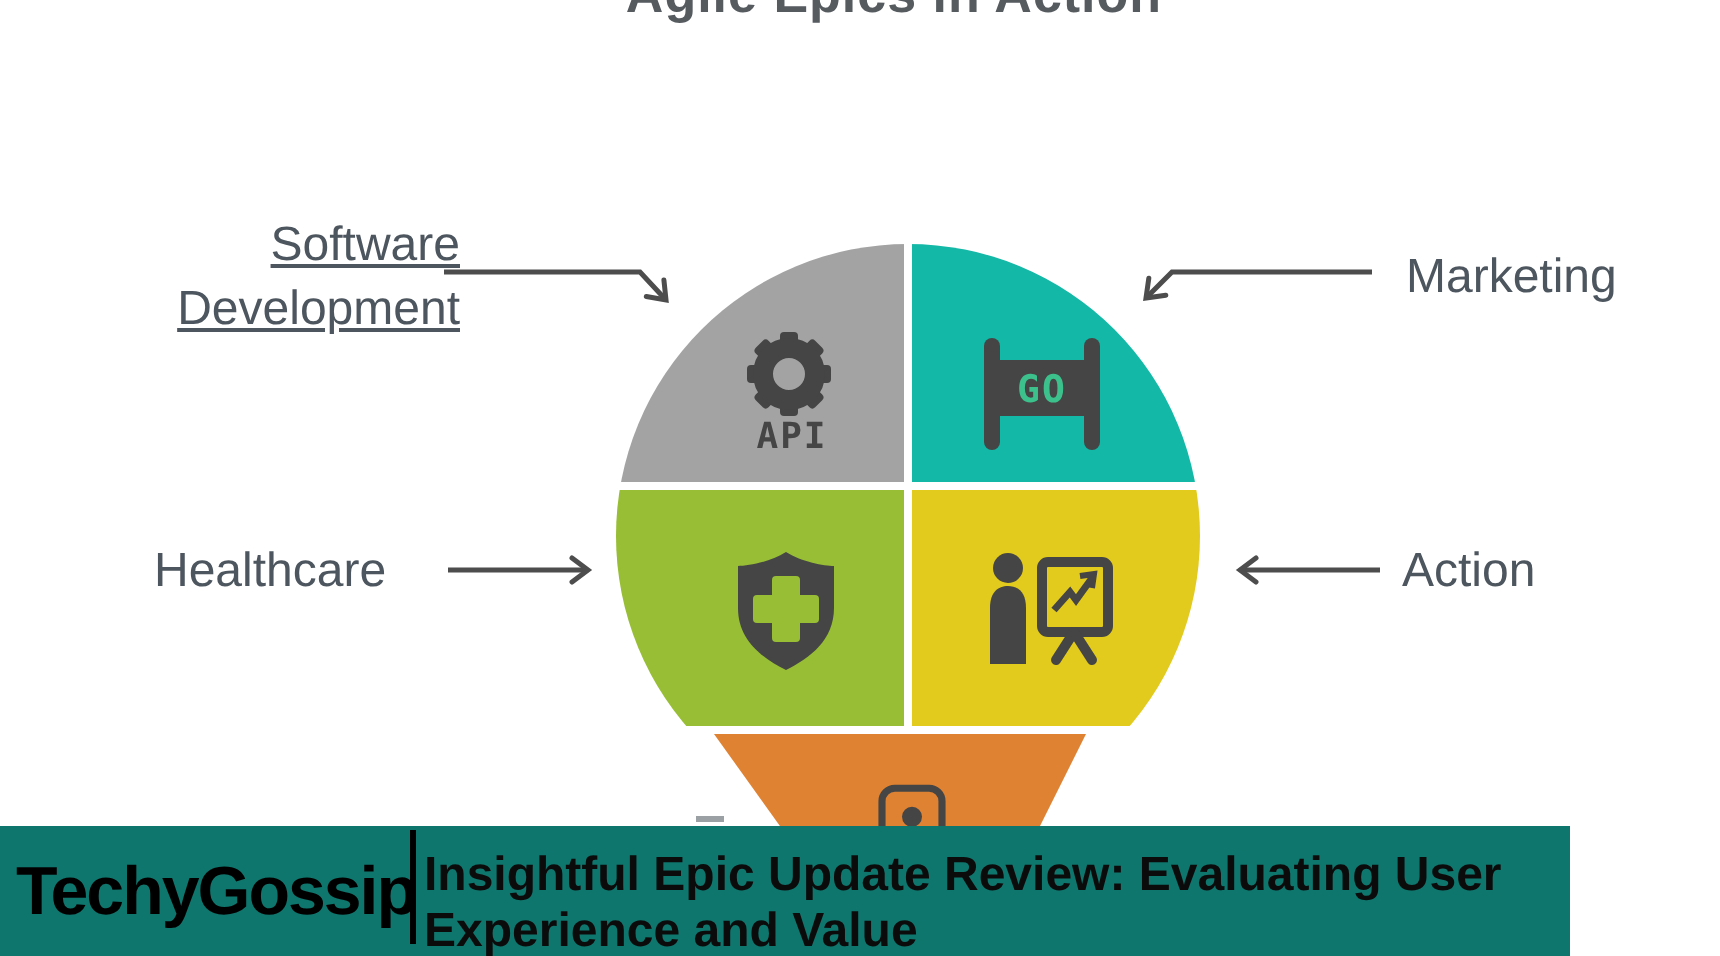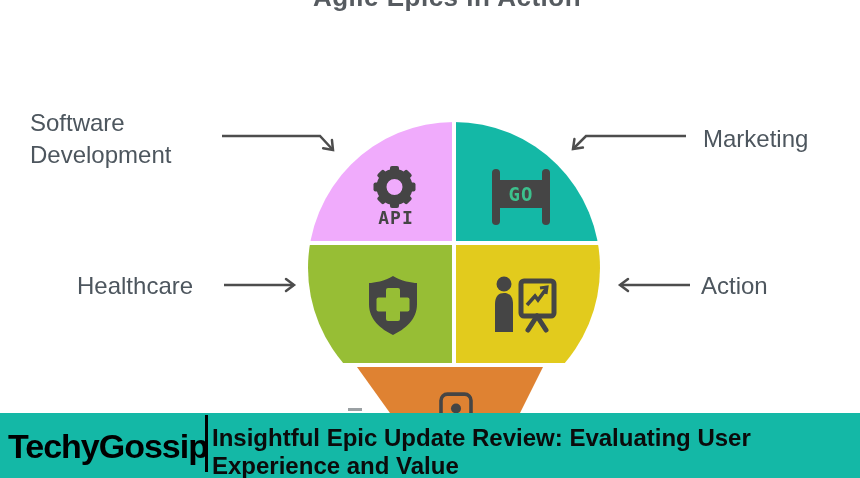--- a/index.html
+++ b/index.html
@@ -14,49 +14,49 @@
     color:#565b60;letter-spacing:.5px;
   }
   
   #bulb-clip{position:absolute;left:308px;top:122px;width:292px;height:241px;overflow:hidden;}
   #bulb-circle{
     width:292px;height:292px;border-radius:50%;overflow:hidden;
     display:grid;grid-template-columns:1fr 1fr;grid-template-rows:119px 1fr;
     gap:4px;background:#ffffff;
   }
   .q{position:relative;}
-  .q-software{background:#f0abfc;}
+  .q-software{background:#a3a3a3;}
   .q-marketing{background:#14b8a6;}
   .q-healthcare{background:#97BE35;}
   .q-finance{background:#E2CB1D;}
   .q-icon{position:absolute;transform:translate(-50%,-50%);}
   #bulb-base{
     position:absolute;left:352px;top:367px;width:196px;height:60px;
     background:#DF8232;
     clip-path:polygon(5px 0,191px 0,161px 60px,48px 60px);
   }
   #base-icon{position:absolute;left:80px;top:25px;}
   
   .side-label{
     position:absolute;color:#4D565E;font-size:24px;line-height:1.35;
   }
-  #label-software{left:30px;top:107px;width:200px;text-align:left;}
+  #label-software{left:30px;top:107px;width:200px;text-align:right;text-decoration:underline;}
   #label-marketing{left:703px;top:123px;}
   #label-healthcare{left:77px;top:270px;}
   #label-finance{left:701px;top:270px;}
   .arrow-svg{position:absolute;}
   #arrow-software{left:220px;top:130px;}
   #arrow-marketing{left:565px;top:130px;}
   #arrow-healthcare{left:222px;top:277px;}
   #arrow-finance{left:606px;top:277px;}
   
   #stray-mark{position:absolute;left:348px;top:408px;width:14px;height:3px;background:#9aa0a3;}
   
   #footer{
-    position:absolute;left:0;top:413px;width:860px;height:65px;background:#14b8a6;z-index:10;
+    position:absolute;left:0;top:413px;width:785px;height:65px;background:#0f766e;z-index:10;
   }
   #brand{
     position:absolute;left:8px;top:14px;font-size:34px;font-weight:bold;
     letter-spacing:-1px;color:#000;
   }
   #footer-divider{position:absolute;left:205px;top:2px;width:3px;height:57px;background:#000;}
   #headline{
     position:absolute;left:212px;top:11px;width:645px;font-size:24px;font-weight:bold;color:#0b0b0b;
   }
 </style>

